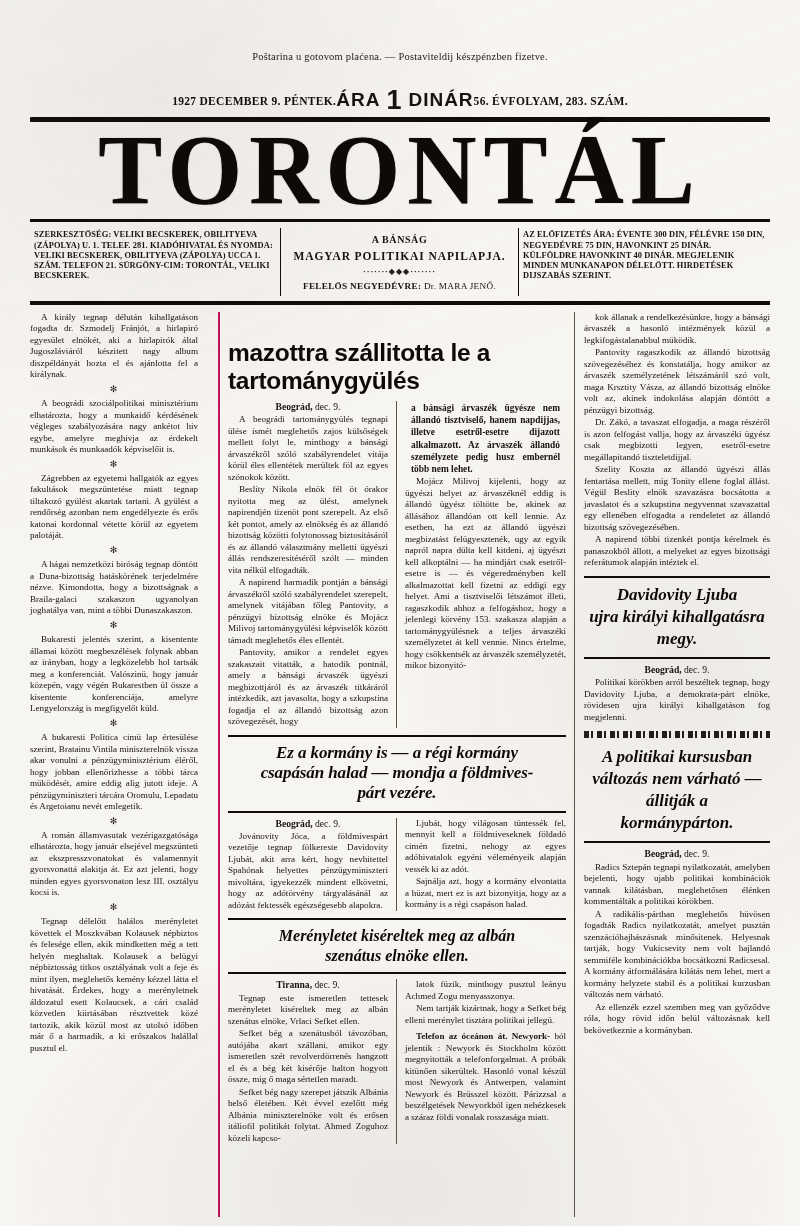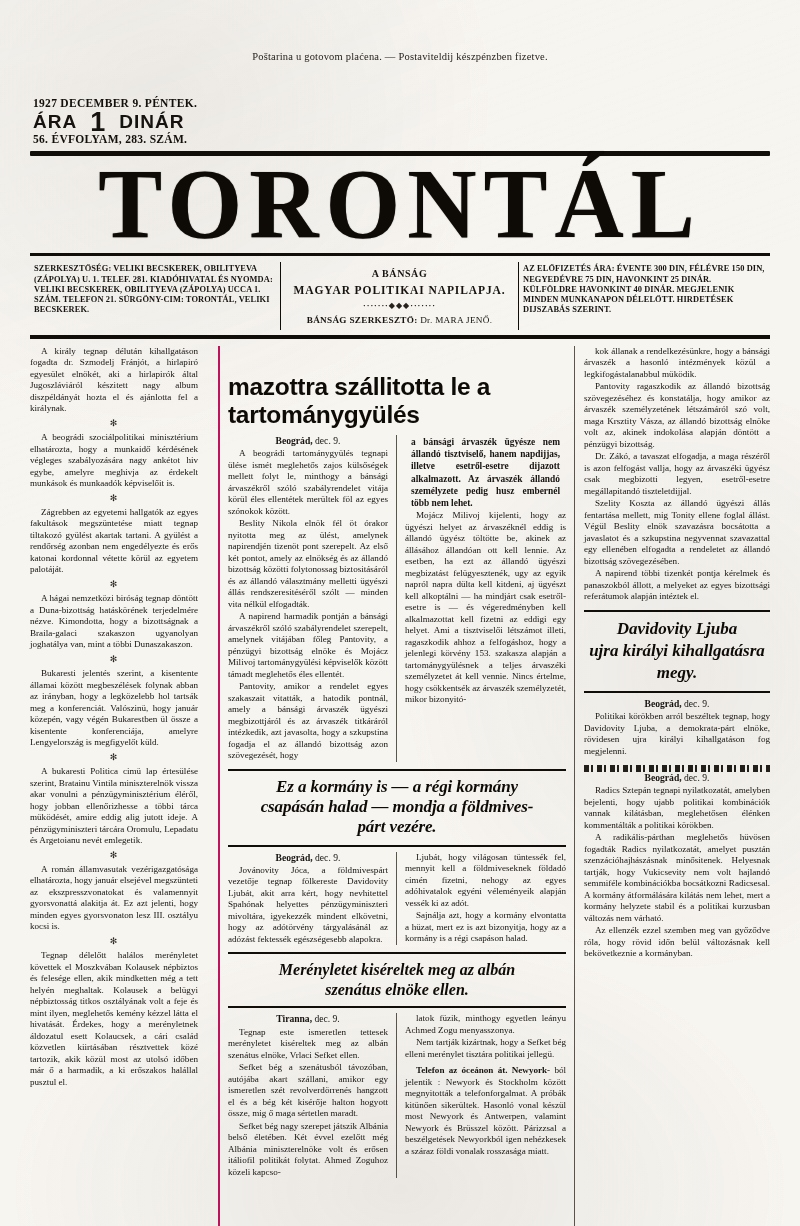--- a/index.html
+++ b/index.html
@@ -48,38 +48,37 @@
     letter-spacing: .2px;
     margin-top: 51px;
     color: #2a2520;
   }
 
   
   .datebar {
     display: flex;
     align-items: baseline;
     justify-content: center;
-    margin-top: 35px;
+    margin-top: 25px;
     padding: 0 3px;
-    flex-direction: column;
   }
   .datebar .dl, .datebar .dr {
     font-size: 11.5px;
     font-weight: bold;
     letter-spacing: .3px;
     white-space: nowrap;
     color: #17130f;
   }
   .datebar .dc {
     font-size: 18px;
     font-weight: bold;
     letter-spacing: 1px;
     display: flex;
     align-items: center;
-    gap: 13px;
+    gap: 6px;
     transform: translateY(1px);
   }
   .datebar .dc .big {
     font-size: 27px;
     line-height: .9;
     font-family: "Liberation Sans", sans-serif;
     font-weight: bold;
   }
   .datebar .dc .w {
     font-family: "Liberation Sans", sans-serif;
@@ -281,21 +280,21 @@
 
   <div class="rule-thin2"></div>
 
   <div class="headblocks">
     <div class="hb left">SZERKESZTŐSÉG: VELIKI BECSKEREK, OBILITYEVA (ZÁPOLYA) U. 1. TELEF. 281. KIADÓHIVATAL ÉS NYOMDA: VELIKI BECSKEREK, OBILITYEVA (ZÁPOLYA) UCCA 1. SZÁM. TELEFON 21. SÜRGÖNY-CIM: TORONTÁL, VELIKI BECSKEREK.</div>
     <div class="hb center">
       <div class="c1">A BÁNSÁG</div>
       <div class="c2">MAGYAR POLITIKAI NAPILAPJA.</div>
       <div class="orn">·······◆◆◆·······</div>
       <div class="c3">
-        <span>BÁNSÁG SZERKESZTŐ:</span>
+        <span>FELELŐS NEGYEDÉVRE:</span>
         <span class="soft">Dr. MARA JENŐ.</span>
       </div>
     </div>
     <div class="hb right">AZ ELŐFIZETÉS ÁRA: ÉVENTE 300 DIN, FÉLÉVRE 150 DIN, NEGYEDÉVRE 75 DIN, HAVONKINT 25 DINÁR. KÜLFÖLDRE HAVONKINT 40 DINÁR. MEGJELENIK MINDEN MUNKANAPON DÉLELŐTT. HIRDETÉSEK DIJSZABÁS SZERINT.</div>
   </div>
 
   <div class="rule-thick2"></div>
 
   <div class="grid">
 
@@ -371,21 +370,21 @@
         <div class="subcol a">
           <p class="dateline">
             <span>Tiranna,</span>
             <span class="mn">dec. 9.</span>
           </p>
           <p>Tegnap este ismeretlen tettesek merényletet kiséreltek meg az albán szenátus elnöke, Vrlaci Sefket ellen.</p>
           <p>Sefket bég a szenátusból távozóban, autójába akart szállani, amikor egy ismeretlen szét revolverdörrenés hangzott el és a bég két kisérője halton hogyott össze, mig ő maga sértetlen maradt.</p>
           <p>Sefket bég nagy szerepet játszik Albánia belső életében. Két évvel ezelőtt még Albánia miniszterelnöke volt és erősen itáliofil politikát folytat. Ahmed Zoguhoz közeli kapcso-</p>
         </div>
         <div class="subcol b">
-          <p>latok füzik, minthogy egyetlen leányu Achmed Zogu menyasszonya.</p>
+          <p>latok füzik, minthogy pusztul leányu Achmed Zogu menyasszonya.</p>
           <p>Nem tartják kizártnak, hogy a Sefket bég elleni merénylet tisztára politikai jellegü.</p>
           <p style="margin-top:5px">
             <b class="bk">Telefon az óceánon át. Newyork-</b>
             <span>ból jelentik : Newyork és Stockholm között megnyitották a telefonforgalmat. A próbák kitünően sikerültek. Hasonló vonal készül most Newyork és Antwerpen, valamint Newyork és Brüsszel között. Párizzsal a beszélgetések Newyorkból igen nehézkesek a száraz földi vonalak rosszasága miatt.</span>
           </p>
         </div>
       </div>
     </div>
 
     <div class="col c4col">
@@ -401,20 +400,25 @@
         <span>megy.</span>
       </div>
       <p class="dateline">
         <span>Beográd,</span>
         <span class="mn">dec. 9.</span>
       </p>
       <p>Politikai körökben arról beszéltek tegnap, hogy Davidovity Ljuba, a demokrata-párt elnöke, rövidesen ujra királyi kihallgatáson fog megjelenni.</p>
 
       <div class="orn-rule"></div>
 
+      <div class="boxed small" style="border-top:none;margin-top:2px">
+        <span>A politikai kursusban</span><br>
+        <span>változás nem várható —</span><br>
+        <span>állitják a kormánypárton.</span>
+      </div>
       <p class="dateline">
         <span>Beográd,</span>
         <span class="mn">dec. 9.</span>
       </p>
       <p>Radics Sztepán tegnapi nyilatkozatát, amelyben bejelenti, hogy ujabb politikai kombinációk vannak kilátásban, meglehetősen élénken kommentálták a politikai körökben.</p>
       <p>A radikális-párthan meglehetős hüvösen fogadták Radics nyilatkozatát, amelyet pusztán szenzációhajhászásnak minősitenek. Helyesnak tartják, hogy Vukicsevity nem volt hajlandó semmiféle kombinációkba bocsátkozni Radicsesal. A kormány átformálására kilátás nem lehet, mert a kormány helyzete stabil és a politikai kurzusban változás nem várható.</p>
       <p>Az ellenzék ezzel szemben meg van győződve róla, hogy rövid időn belül változásnak kell bekövetkeznie a kormányban.</p>
     </div>
 
   </div>

